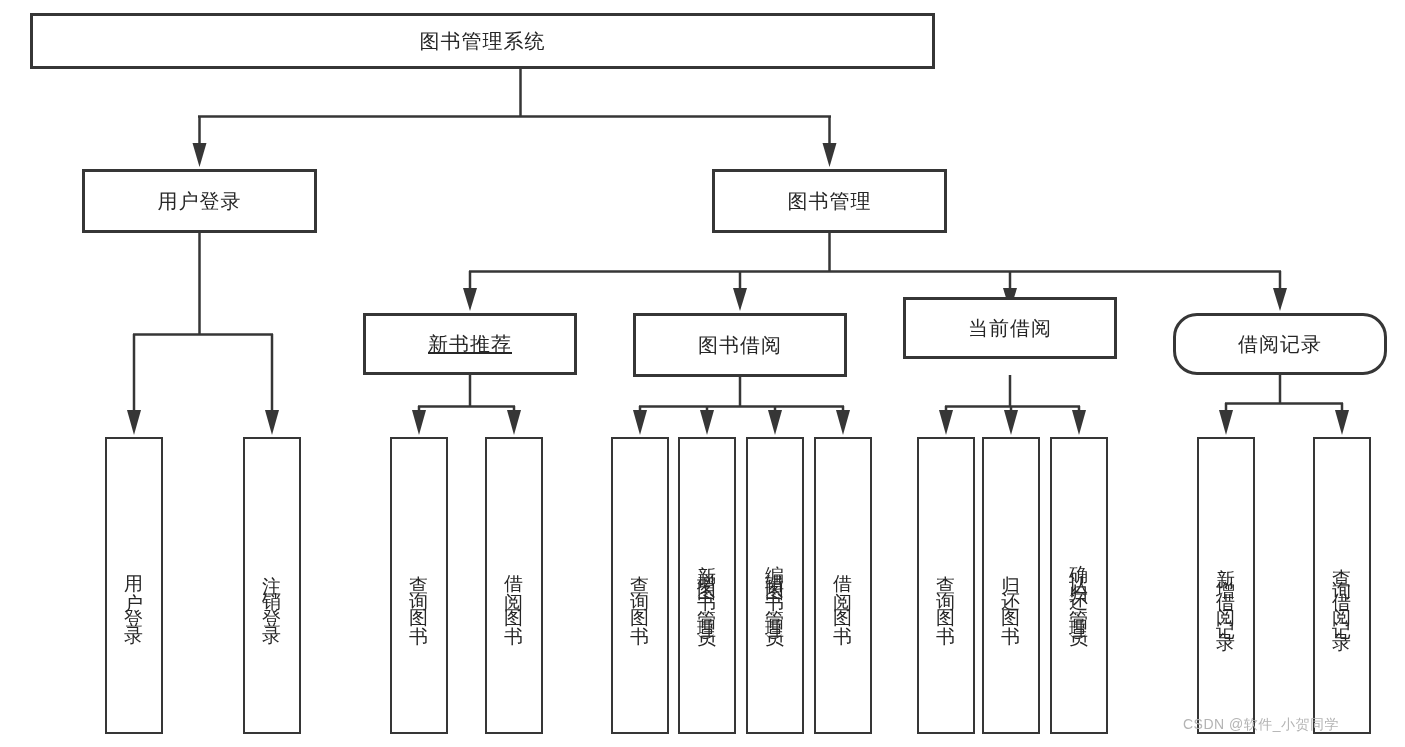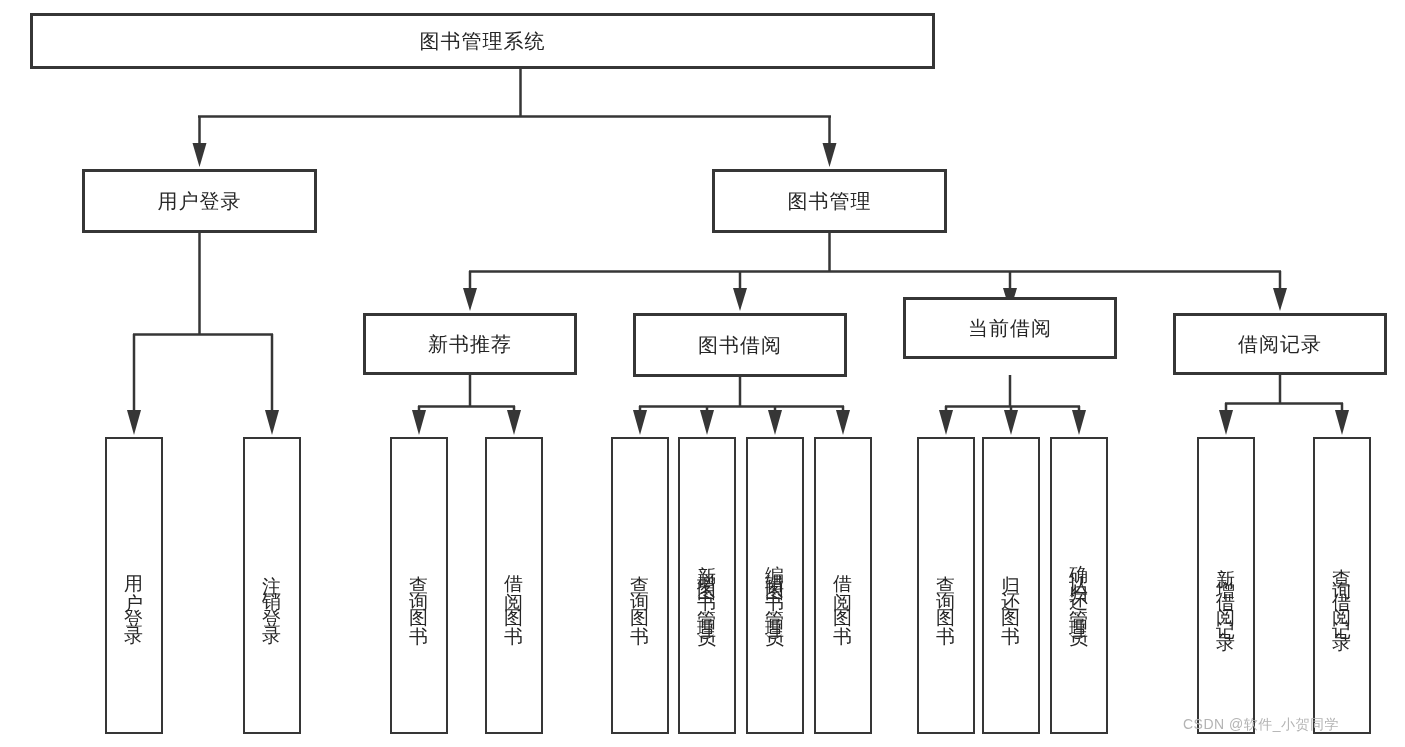--- a/index.html
+++ b/index.html
@@ -25,24 +25,24 @@
   .ls6{letter-spacing:13px;margin-bottom:-13px;}
   .ls9{letter-spacing:9px;margin-bottom:-9px;}
   .watermark{
     position:absolute;left:1183px;top:716px;z-index:5;font-size:14px;color:#b4b4b4;
     letter-spacing:0.5px;white-space:nowrap;
   }
   
   .n-root{left:30px;top:13px;width:905px;height:56px;}
   .n-user{left:82px;top:169px;width:235px;height:64px;}
   .n-mgmt{left:712px;top:169px;width:235px;height:64px;}
-  .n-l3a{left:363px;top:313px;width:214px;height:62px;}
+  .n-l3a{left:363px;top:313px;width:214px;height:62px;text-decoration:underline;}
   .n-l3b{left:633px;top:313px;width:214px;height:64px;}
   .n-l3c{left:903px;top:297px;width:214px;height:62px;}
-  .n-l3d{left:1173px;top:313px;width:214px;height:62px;}
+  .n-l3d{left:1173px;top:313px;width:214px;height:62px;border-radius:24px;}
   .lf1{left:105px;}  .lf2{left:243px;}
   .lf3{left:390px;}  .lf4{left:485px;}
   .lf5{left:611px;}  .lf6{left:678px;}  .lf7{left:746px;}  .lf8{left:814px;}
   .lf9{left:917px;}  .lf10{left:982px;} .lf11{left:1050px;}
   .lf12{left:1197px;}.lf13{left:1313px;}
 </style>
 </head>
 <body>
 
 <div class="stage">

